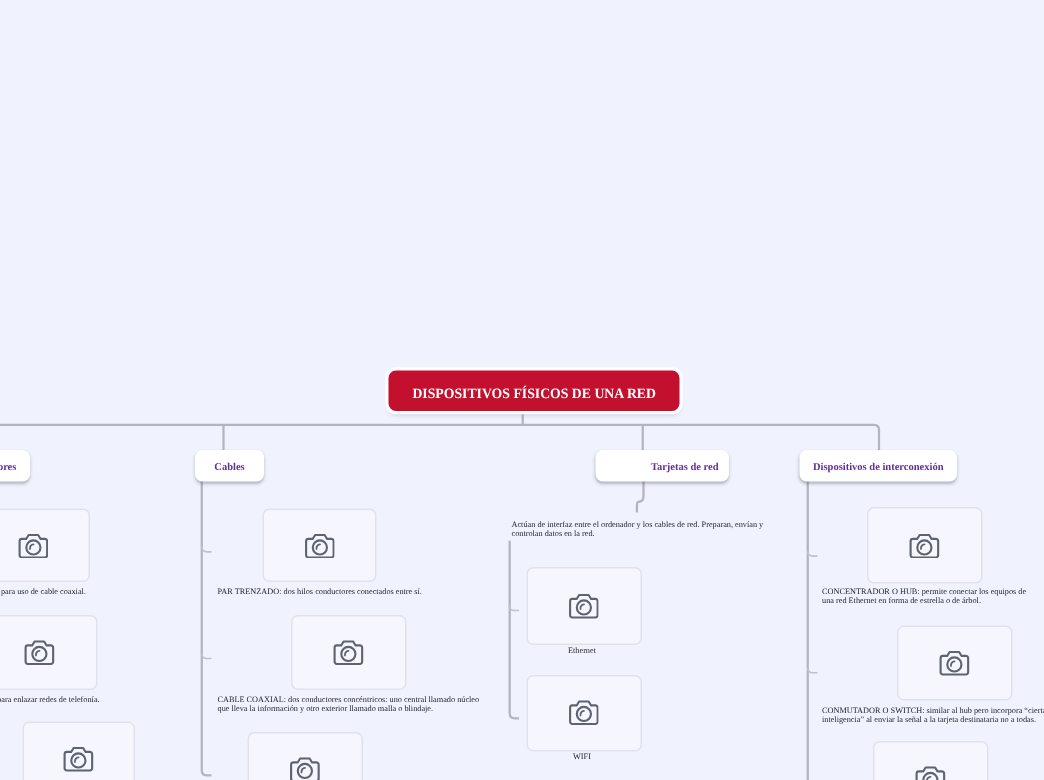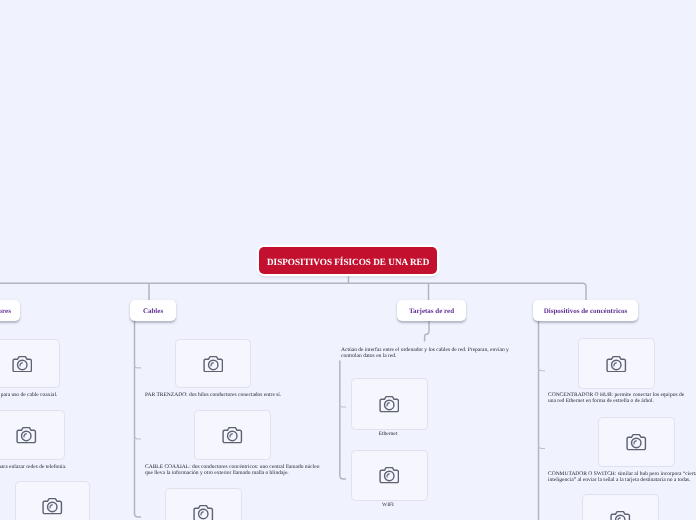--- a/index.html
+++ b/index.html
@@ -3,21 +3,21 @@
 <meta charset="utf-8">
 <style>
   html,body{margin:0;padding:0;}
   *{-webkit-font-smoothing:antialiased;}
   body{width:696px;height:520px;overflow:hidden;background:#f0f3fd;-webkit-font-smoothing:antialiased;text-rendering:geometricPrecision;
        font-family:"Liberation Serif",serif;}
   #canvas{position:relative;width:696px;height:520px;overflow:hidden;}
 
   svg#links{position:absolute;left:0;top:0;width:696px;height:520px;z-index:1;}
 
-  .root-node{position:absolute;left:259px;top:247px;width:178px;height:27px;
+  .root-node{position:absolute;left:259px;top:247px;width:194px;height:27px;
      background:#c4102f;border-radius:5px;
      box-shadow:0 0 0 2.2px #ffffff, 0 2.5px 3px rgba(100,100,130,.28);
      display:flex;align-items:center;justify-content:center;z-index:5;}
   .root-node .t{color:#fff;font-weight:bold;font-size:9.5px;white-space:nowrap;
      display:inline-block;transform:scaleX(.965) translateY(2.2px);}
 
   .node{position:absolute;background:#fff;border-radius:5px;
      box-shadow:0 1.5px 2.2px rgba(80,80,110,.38);
      display:flex;align-items:center;justify-content:center;z-index:4;}
   .node .t{color:#612f96;font-weight:bold;white-space:nowrap;font-size:7px;
@@ -64,26 +64,26 @@
   </div>
 
   <div class="node" style="left:-31.4px;top:300px;width:51.3px;height:21px;">
     <span class="t">Conectores</span>
   </div>
 
   <div class="node" style="left:130px;top:300px;width:46px;height:21px;">
     <span class="t">Cables</span>
   </div>
 
-  <div class="node" style="left:397px;top:300px;width:69px;height:21px;">
+  <div class="node" style="left:397px;top:300px;width:59px;height:21px;padding-left:30px;">
     <span class="t">Tarjetas de red</span>
   </div>
 
   <div class="node" style="left:533px;top:300px;width:105px;height:21px;">
-    <span class="t">Dispositivos de concéntricos</span>
+    <span class="t">Dispositivos de interconexión</span>
   </div>
 
   <div class="card" style="left:-16px;top:339px;width:74px;height:47px;">
     <span class="ico">
         <svg width="20.5" height="17.6" viewBox="0.4 0.5 23.2 20.5" fill="none" stroke="#5d6371" stroke-width="1.65" stroke-linecap="round" stroke-linejoin="round">
           <path d="M1.3,18.2 V7.3 a1.8 1.8 0 0 1 1.8 -1.8 h3.3 l1.9 -3.1 h7.4 l1.9 3.1 h3.3 a1.8 1.8 0 0 1 1.8 1.8 V18.2 a1.7 1.7 0 0 1 -1.7 1.7 H3.0 a1.7 1.7 0 0 1 -1.7 -1.7 z"></path>
           <circle cx="12" cy="12.1" r="5.5"></circle>
           <path d="M9.4,13.3 a3.0 3.0 0 0 1 2.7 -3.6" stroke-width="1.4"></path>
         </svg>
       </span>

